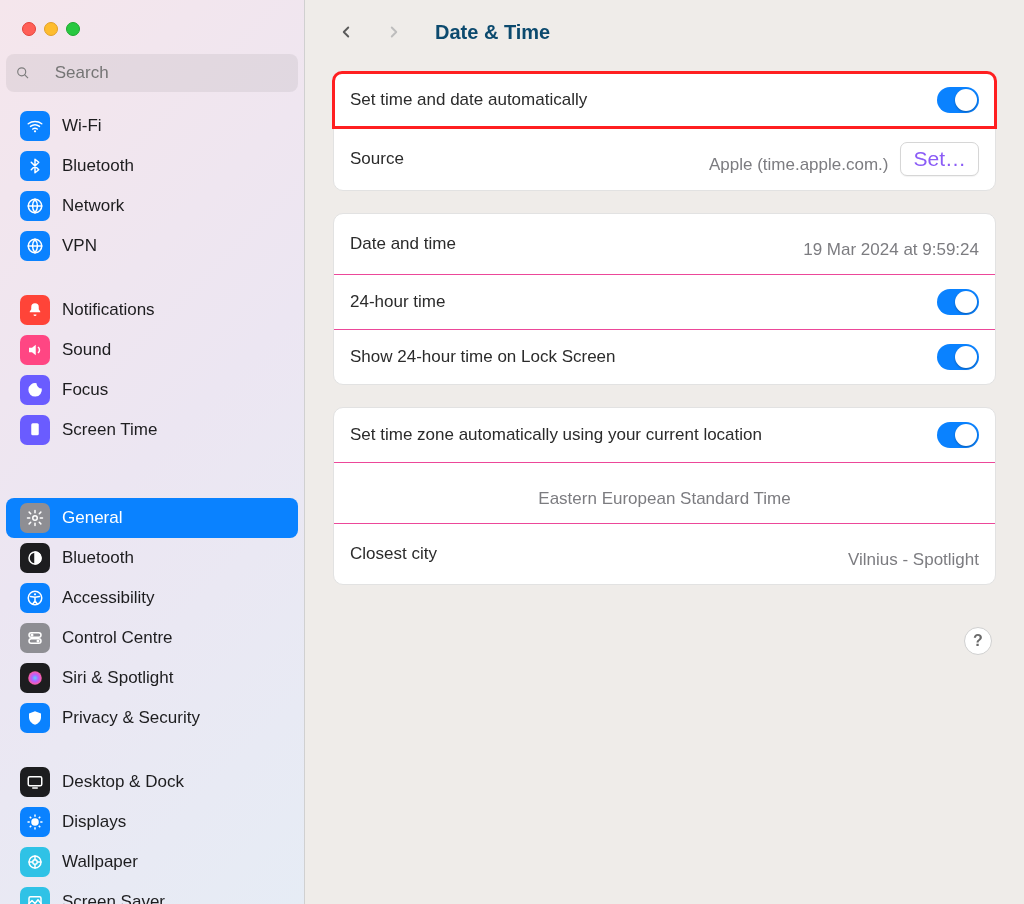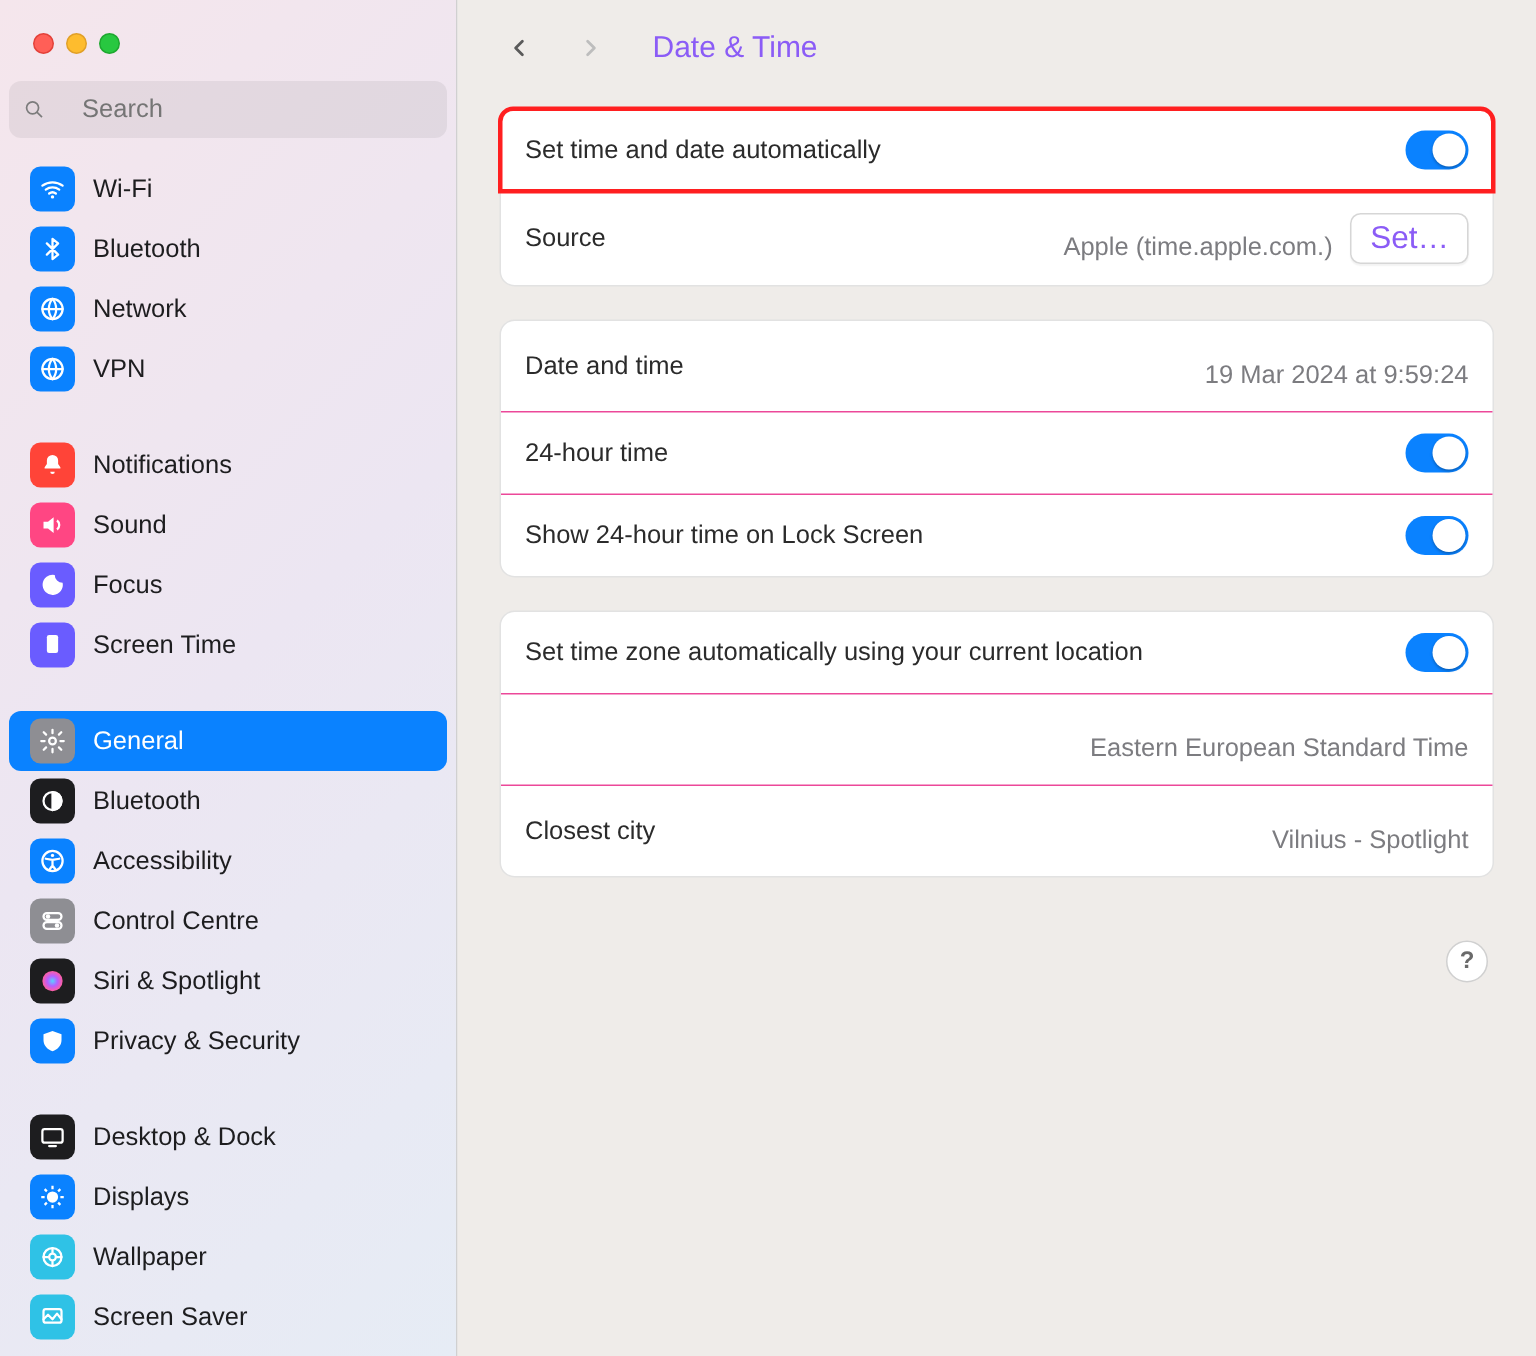--- a/index.html
+++ b/index.html
@@ -47,21 +47,21 @@
     display:flex; align-items:center;
     gap: 12px;
     height: 40px;
     padding: 0 10px 0 14px;
     margin: 0 6px 0 6px;
     border-radius: 8px;
     cursor: default;
     font-size: 17px;
     color: #1d1d1f;
   }
-  .side-item.selected { background:#0a82ff; color:#fff; }
+  .side-item.selected { background:#0a82ff; color:#fff;margin-top:24px; }
   .side-icon {
     width:30px; height:30px; border-radius:7px;
     display:flex; align-items:center; justify-content:center;
     flex:0 0 30px;
     color:#fff;
     font-size:16px;
   }
   .side-icon svg { width:18px; height:18px; }
   
   .main {
@@ -74,30 +74,30 @@
     display:flex; align-items:center;
     gap: 14px;
     height:64px;
     padding: 0 18px 0 24px;
   }
   .nav-btn {
     width:34px; height:34px; display:flex; align-items:center; justify-content:center;
     border-radius:6px;
   }
   .nav-btn svg { width:18px; height:18px; }
-  .header h1 { font-size:20px; font-weight:400; color:#8b5cf6; margin-left:10px;}
+  .header h1 { font-size:20px; font-weight:700; color:#0c4a6e; margin-left:10px;}
   .content { padding: 8px 28px 0 28px; }
   .card {
     background:#ffffff;
     border:1px solid #e2e2e2;
     border-radius:10px;
     margin-bottom: 22px;
   }
   .row {
-    display:flex; align-items:center; justify-content:flex-end;
+    display:flex; align-items:center; justify-content:center;
     padding: 14px 16px;
     min-height: 54px;
     font-size:17px;
     color:#2b2b2b;
   }
   .row + .row { border-top:1px solid #ec4899; }
   .row .label { flex:1; }
   .row .value { color:#7c7c80; font-size:17px;margin-top:12px; }
   .toggle {
     width:42px; height:26px; border-radius:13px;

